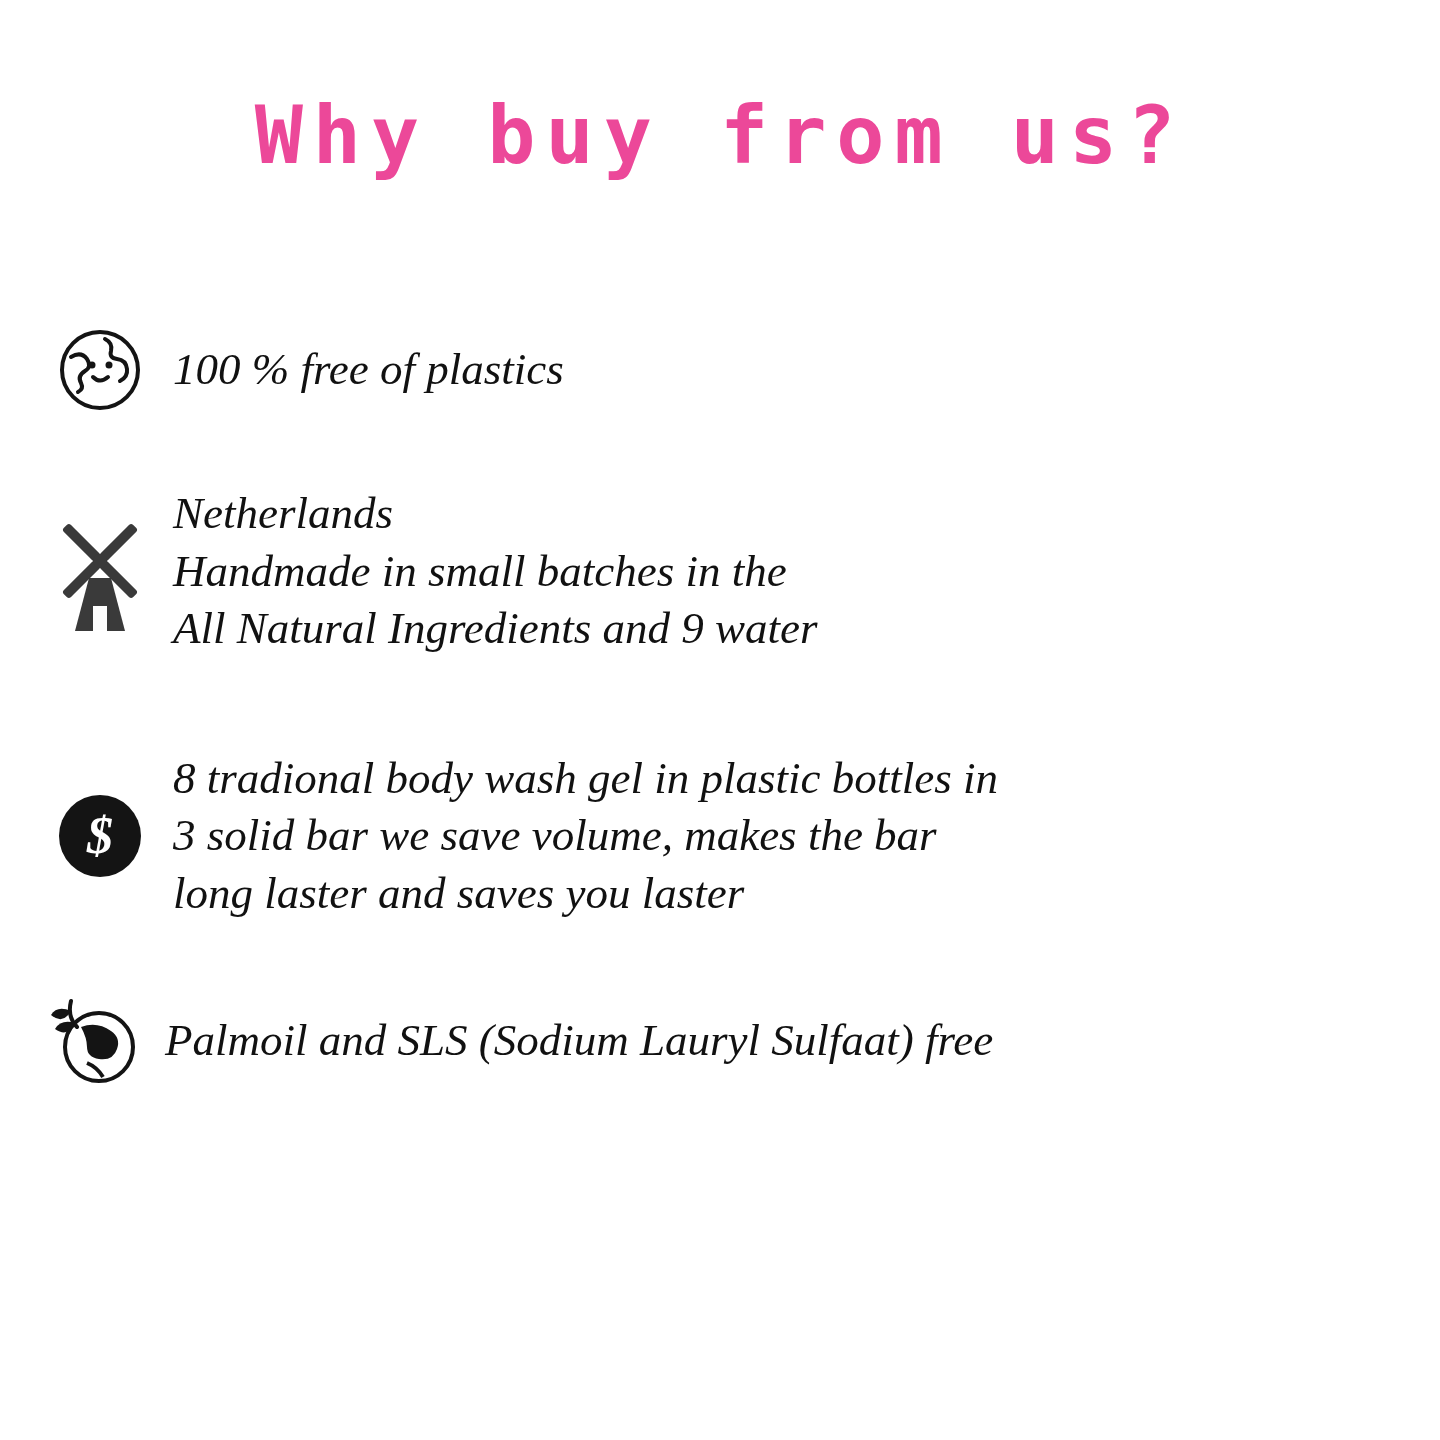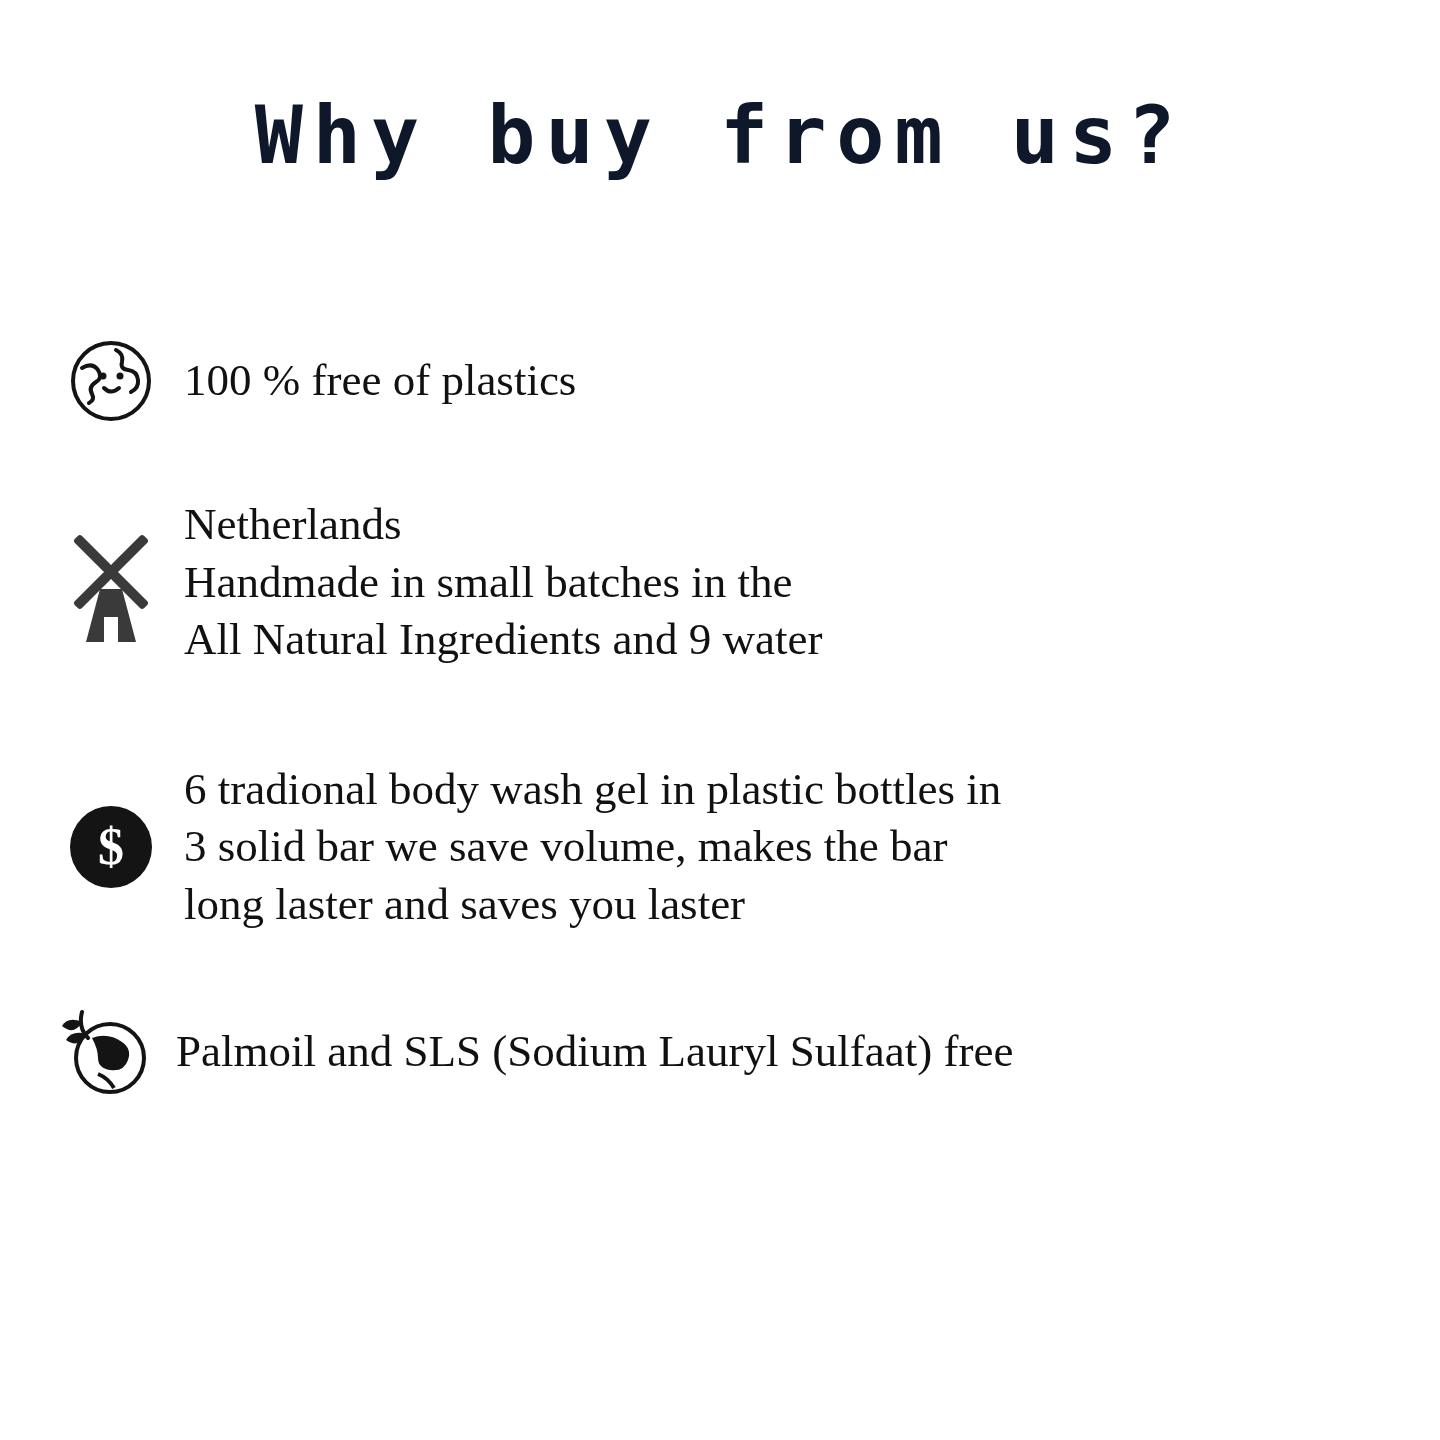--- a/index.html
+++ b/index.html
@@ -22,35 +22,36 @@
     position: relative;
     box-sizing: border-box;
   }
 
   .title {
     text-align: center;
     font-family: "DejaVu Sans Mono", monospace;
     font-weight: bold;
     font-size: 80px;
     letter-spacing: 10px;
-    color: #0f172a;
+    color: #ec4899;
     margin: 0;
     padding-top: 92px;
     line-height: 1.1;
     white-space: nowrap;
   }
 
   .features {
-    margin: 16px;
+    margin: 5px;
     padding: 0;
     list-style: none;
     position: absolute;
     left: 0;
     top: 300px;
     width: 1376px;
+    font-style: italic;
   }
 
   .feature {
     display: flex;
     align-items: center;
     padding: 0 40px 0 40px;
     box-sizing: border-box;
   }
 
   .feature .icon {
@@ -141,21 +142,21 @@
         <div class="line">Handmade in small batches in  the</div>
         <div class="line">All Natural Ingredients and 9 water</div>
       </div>
     </li>
 
     <li class="feature" id="feature-2">
       <span class="icon">
         <span class="dollar-badge">$</span>
       </span>
       <div class="lines">
-        <div class="line">6 tradional body wash gel in plastic bottles in</div>
+        <div class="line">8 tradional body wash gel in plastic bottles in</div>
         <div class="line">3 solid bar we save volume, makes the bar</div>
         <div class="line">long laster and saves you laster</div>
       </div>
     </li>
 
     <li class="feature" id="feature-3">
       <span class="icon">
         <svg width="110" height="96" viewBox="0 0 110 96">
           <circle cx="62" cy="54" r="34" fill="none" stroke="#141414" stroke-width="4"></circle>
           <path d="M44 34 q16 -6 30 4 q10 7 6 18 q-4 12 -18 10 q-12 -2 -12 -12 q0 -9 -6 -20 z" fill="#141414"></path>

